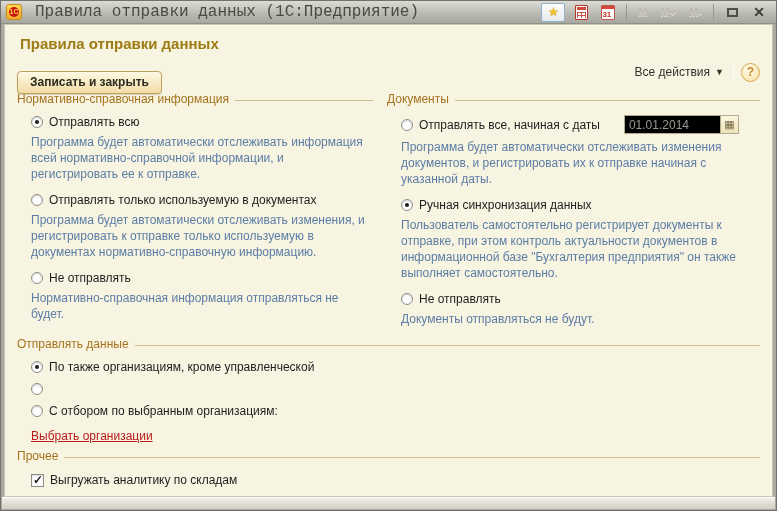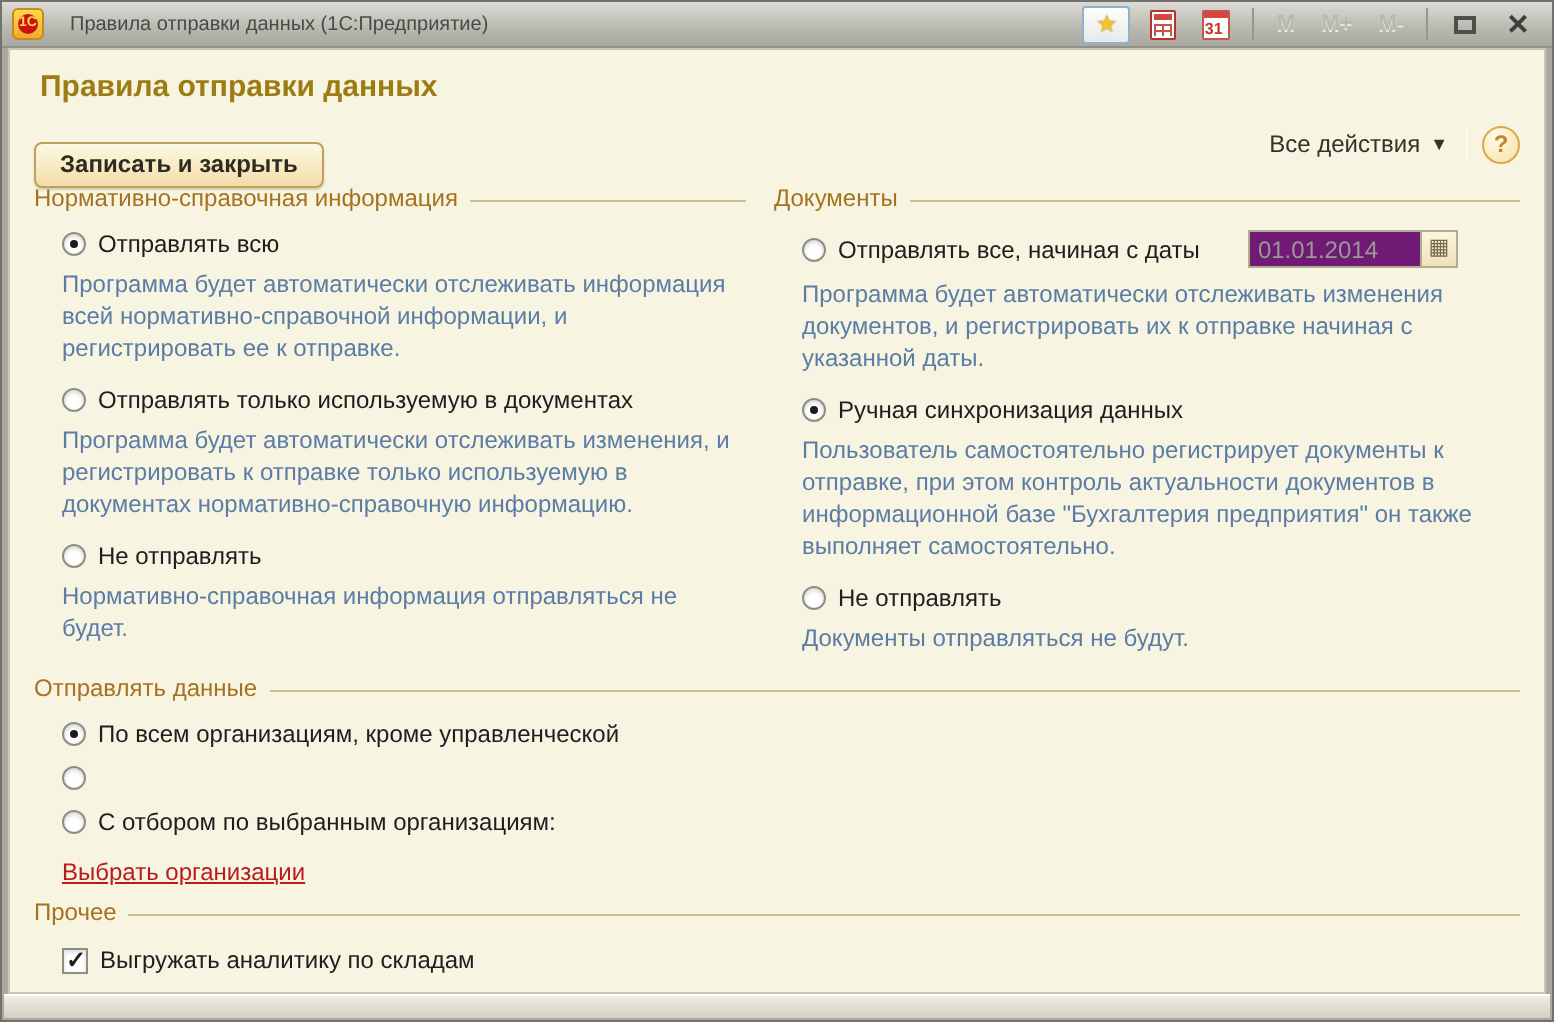--- a/index.html
+++ b/index.html
@@ -30,22 +30,22 @@
     border:1px solid #c88a18;
     position:relative; flex:0 0 16px;
   }
   .app-logo .circle {
     position:absolute; left:2px; top:2px; width:10px; height:10px;
     background:#cc1111; border-radius:50%;
     color:#ffd94e; font-size:7px; font-weight:bold;
     line-height:10px; text-align:center;
   }
   .title-text {
-    font-size:10px; color:#4a4a45; margin-left:8px;
-    white-space:nowrap; overflow:hidden;
+    font-size:16px; color:#4a4a45; margin-left:8px;
+    white-space:nowrap; overflow:hidden;font-family:Liberation Mono, monospace;
   }
   .tb-spacer { flex:1; }
   .tb-btn {
     width:22px; height:18px; display:flex; align-items:center; justify-content:center;
     flex:0 0 auto; font-size:12px; color:#555;
   }
   .tb-star-btn {
     width:24px; height:19px;
     border:1px solid #8fb2cc; border-radius:2px;
     background:linear-gradient(#fdfdfb,#e6e9ec);
@@ -127,25 +127,25 @@
   }
   .opt-label { font-size:12px; color:#1e1e1e; }
   .desc {
     font-size:12px; color:#5b7da5; line-height:16px;
     margin:5px 2px 11px 0;
   }
   .desc.single { margin-bottom:6px; }
 
   .date-field { display:flex; margin-left:18px; }
   .date-input {
-    width:86px; height:19px;
+    width:96px; height:19px;
     border:1px solid #b3ab8e; border-right:none;
     font-family:"Liberation Sans", sans-serif;
     font-size:12px; color:#9a9a94; padding:0 4px;
-    background:#701a75;
+    background:#000000;
   }
   .date-pick-btn {
     width:19px; height:19px;
     border:1px solid #b3ab8e;
     background:linear-gradient(#fbf6e0,#efe2ba);
     display:flex; align-items:center; justify-content:center;
     font-size:11px; color:#756a44; line-height:1;
   }
 
   .full-section { margin-top:4px; }
@@ -284,21 +284,21 @@
     </div>
 
     <div class="full-section">
       <div class="section-header">
         <span class="section-title">Отправлять данные</span>
         <span class="section-rule"></span>
       </div>
       <div class="section-body">
         <div class="opt-row">
           <span class="radio selected"></span>
-          <span class="opt-label">По всем организациям, кроме управленческой</span>
+          <span class="opt-label">По также организациям, кроме управленческой</span>
         </div>
         <div class="opt-row">
           <span class="radio"></span>
         </div>
         <div class="opt-row">
           <span class="radio"></span>
           <span class="opt-label">С отбором по выбранным организациям:</span>
         </div>
         <span class="link send-link">Выбрать организации</span>
       </div>

